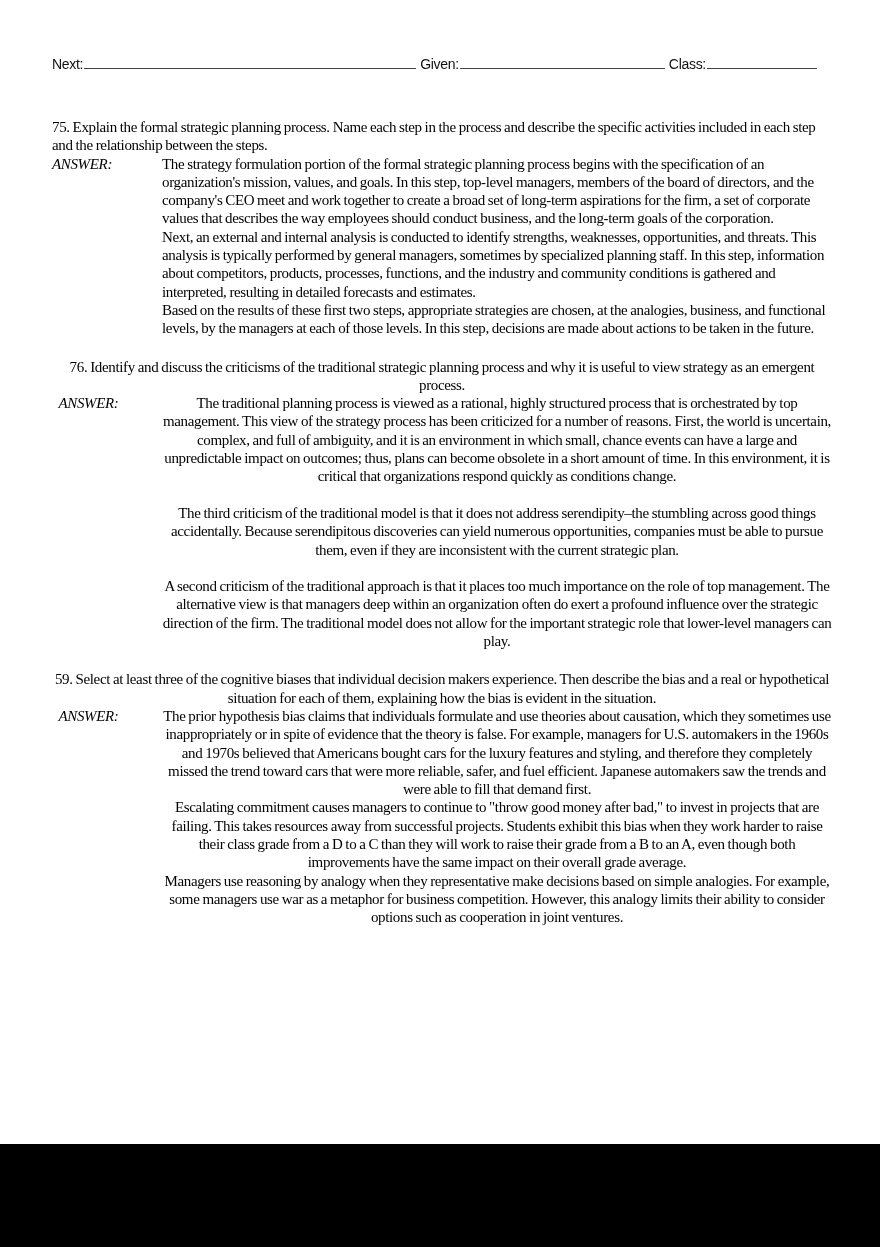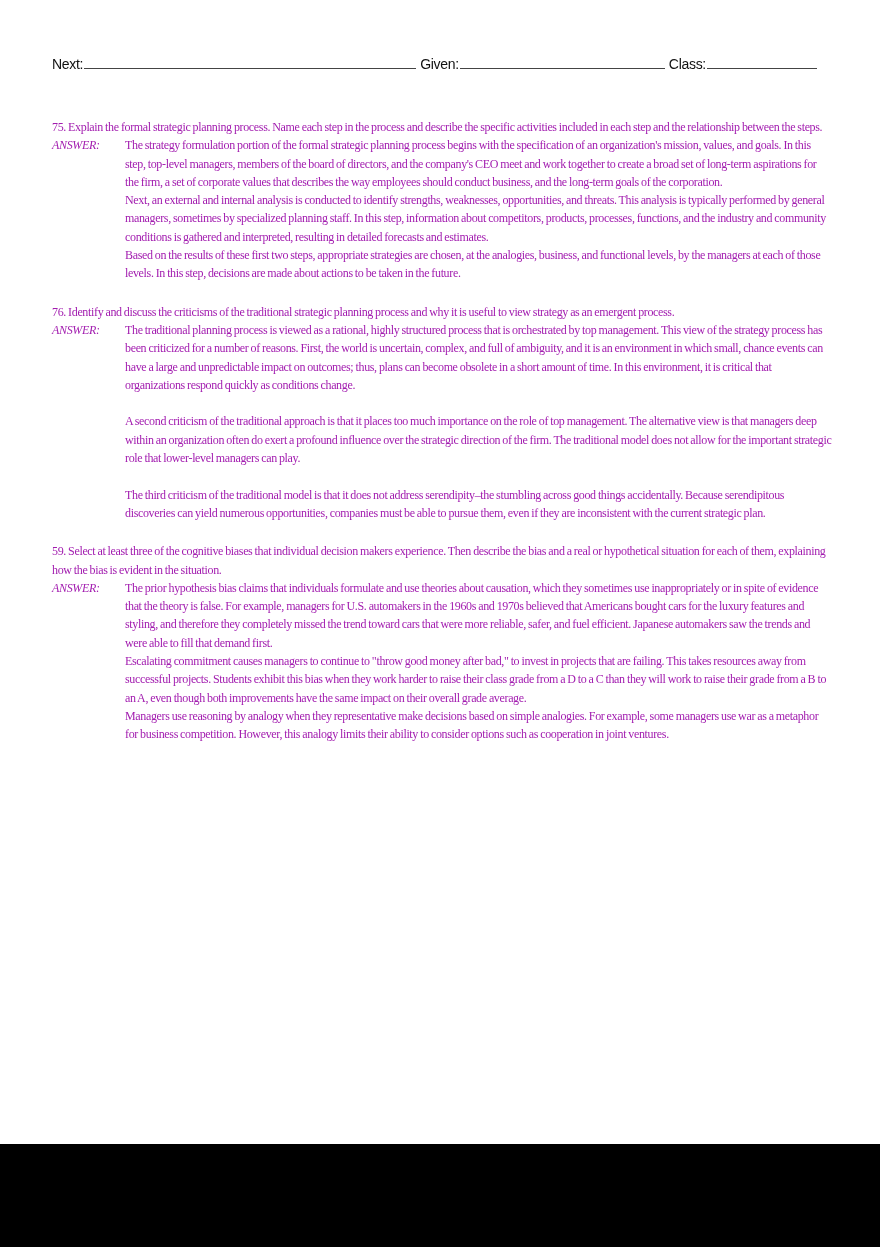--- a/index.html
+++ b/index.html
@@ -11,31 +11,31 @@
   }
   .header {
     position: absolute; top: 52px; left: 52px; width: 777px; height: 20px;
     font-family: "Liberation Sans", sans-serif; font-size: 14px; color: #111;
     display: flex; align-items: flex-end; letter-spacing: -0.3px;
   }
   .header .label { white-space: nowrap; }
   .header .line { border-bottom: 1px solid #444; height: 14px; margin: 0 4px 3px 1px; }
   .content {
     position: absolute; left: 52px; top: 118px; width: 780px;
-    font-family: "Liberation Serif", serif; font-size: 12px; line-height: 18.3px; color: #a21caf;
+    font-family: "Liberation Serif", serif; font-size: 15px; line-height: 18.3px; color: #000000;
     letter-spacing: -0.35px; word-spacing: -0.5px;
   }
   .q { margin: 0; }
   .question-text { margin: 0; }
   .answer { display: flex; margin-top: 0; }
   .answer-label { width: 73px; flex: 0 0 73px; font-style: italic; }
-  .answer-body { flex: 1; }
+  .answer-body { flex: 1; margin-left: 37px; }
   .answer-body p { margin: 0; }
   .answer-body p.gap { margin-top: 18.3px; }
-  .q + .q { margin-top: 20px; }
+  .q + .q { margin-top: 20px; text-align: center; }
 </style>
 </head>
 <body>
 
 <div class="page">
 
   <div class="header">
     <span class="label">Next:</span>
     <span class="line" style="width:332px"></span>
     <span class="label">Given:</span>
@@ -57,22 +57,22 @@
         </div>
       </div>
     </div>
 
     <div class="q">
       <p class="question-text">76. Identify and discuss the criticisms of the traditional strategic planning process and why it is useful to view strategy as an emergent process.</p>
       <div class="answer">
         <span class="answer-label">ANSWER:</span>
         <div class="answer-body">
           <p>The traditional planning process is viewed as a rational, highly structured process that is orchestrated by top management. This view of the strategy process has been criticized for a number of reasons. First, the world is uncertain, complex, and full of ambiguity, and it is an environment in which small, chance events can have a large and unpredictable impact on outcomes; thus, plans can become obsolete in a short amount of time. In this environment, it is critical that organizations respond quickly as conditions change.</p>
+          <p class="gap">The third criticism of the traditional model is that it does not address serendipity–the stumbling across good things accidentally. Because serendipitous discoveries can yield numerous opportunities, companies must be able to pursue them, even if they are inconsistent with the current strategic plan.</p>
           <p class="gap">A second criticism of the traditional approach is that it places too much importance on the role of top management. The alternative view is that managers deep within an organization often do exert a profound influence over the strategic direction of the firm. The traditional model does not allow for the important strategic role that lower-level managers can play.</p>
-          <p class="gap">The third criticism of the traditional model is that it does not address serendipity–the stumbling across good things accidentally. Because serendipitous discoveries can yield numerous opportunities, companies must be able to pursue them, even if they are inconsistent with the current strategic plan.</p>
         </div>
       </div>
     </div>
 
     <div class="q">
       <p class="question-text">59. Select at least three of the cognitive biases that individual decision makers experience. Then describe the bias and a real or hypothetical situation for each of them, explaining how the bias is evident in the situation.</p>
       <div class="answer">
         <span class="answer-label">ANSWER:</span>
         <div class="answer-body">
           <p>The prior hypothesis bias claims that individuals formulate and use theories about causation, which they sometimes use inappropriately or in spite of evidence that the theory is false. For example, managers for U.S. automakers in the 1960s and 1970s believed that Americans bought cars for the luxury features and styling, and therefore they completely missed the trend toward cars that were more reliable, safer, and fuel efficient. Japanese automakers saw the trends and were able to fill that demand first.</p>

